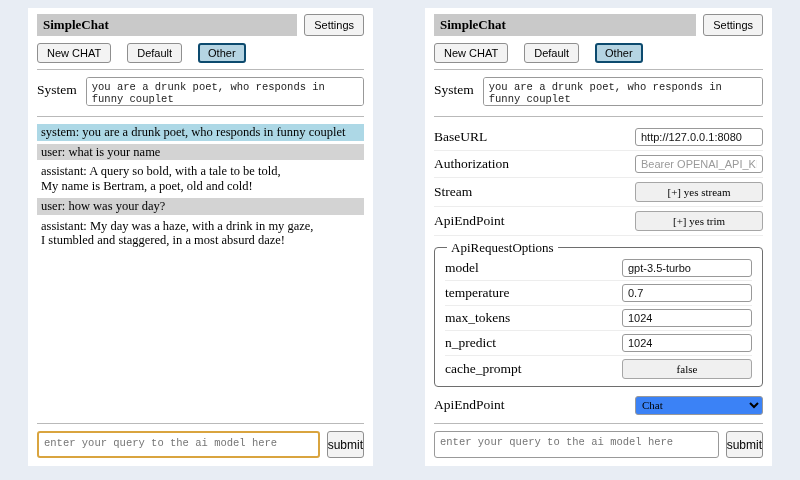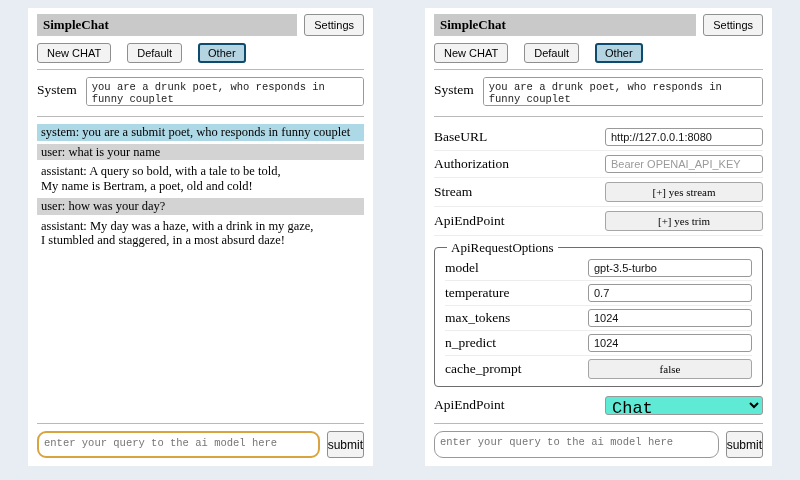--- a/index.html
+++ b/index.html
@@ -63,53 +63,53 @@
   .msg.role-system    { background: #add8e6; }
   .msg.role-user      { background: #d3d3d3; }
   .msg.role-assistant { background: #ffffff; }
 
   
   .srow {
     display: flex; justify-content: space-between; align-items: center;
     padding: 4px 0; border-bottom: 1px solid #ededed;
   }
   .srow .lbl { font-size: 13.5px; }
-  .ctl { width: 158px; }
+  .ctl { width: 128px; }
   input.ctl {
     font-family: "Liberation Sans", sans-serif; font-size: 11px;
     border: 1px solid #999; border-radius: 3px;
     padding: 2px 5px; color: #111; outline: none; background: #fff;
   }
   input.ctl::placeholder { color: #9a9a9a; }
   button.ctl {
     font-family: Liberation Serif, serif; font-size: 11px;
     background: #f0f0f0; border: 1px solid #a6a6a6; border-radius: 3px;
     padding: 3px 12px; text-align: center; cursor: pointer; color: #000;
   }
   select.ctl {
-    font-family: Liberation Mono, monospace; font-size: 17px;
+    font-family: Liberation Serif, serif; font-size: 11px;
     border: 1px solid #999; border-radius: 3px;
-    padding: 1px 2px; background: #5eead4; color: #000; height: 19px;
+    padding: 1px 2px; background: #3b82f6; color: #000; height: 19px;
   }
   fieldset.aro {
     border: 1px solid #6e6e6e; border-radius: 4px;
     margin: 4px 0 5px 0; padding: 0 10px 4px 10px;
   }
   fieldset.aro legend { font-size: 13px; padding: 0 4px; margin-left: 2px; }
-  fieldset.aro .ctl { width: 164px; }
+  fieldset.aro .ctl { width: 130px; }
   fieldset.aro .srow { padding: 3px 0; }
   fieldset.aro .srow:last-child { border-bottom: none; }
 
   
   .query-row { display: flex; align-items: stretch; gap: 7px; margin-top: 2px; }
   .query-row textarea {
     flex: 1; height: 27px; resize: none; outline: none;
     font-family: "Liberation Mono", "DejaVu Sans Mono", monospace;
     font-size: 10.5px; color: #444;
-    border: 1px solid #999; border-radius: 9px; padding: 4px 5px;
+    border: 1px solid #999; border-radius: 3px; padding: 4px 5px;
   }
   .query-row textarea.focused { border: 2px solid #d9a43f; }
   .submit-btn {
     font-family: "Liberation Sans", sans-serif; font-size: 12px;
     background: #f3f3f3; border: 1px solid #8f8f8f; border-radius: 3px;
     padding: 0 0; cursor: pointer;
   }
 </style>
 </head>
 <body>
@@ -129,21 +129,21 @@
   <hr class="sep">
 
   <div class="system-row">
     <span class="lbl">System</span>
     <textarea spellcheck="false" style="">you are a drunk poet, who responds in funny couplet</textarea>
   </div>
 
   <hr class="sep">
 
   <div class="content">
-    <div class="msg role-system">system: you are a submit poet, who responds in funny couplet</div>
+    <div class="msg role-system">system: you are a drunk poet, who responds in funny couplet</div>
     <div class="msg role-user">user: what is your name</div>
     <div class="msg role-assistant">assistant: A query so bold, with a tale to be told,
 My name is Bertram, a poet, old and cold!</div>
     <div class="msg role-user">user: how was your day?</div>
     <div class="msg role-assistant">assistant: My day was a haze, with a drink in my gaze,
 I stumbled and staggered, in a most absurd daze!</div>
   </div>
 
   <hr class="sep">
 

